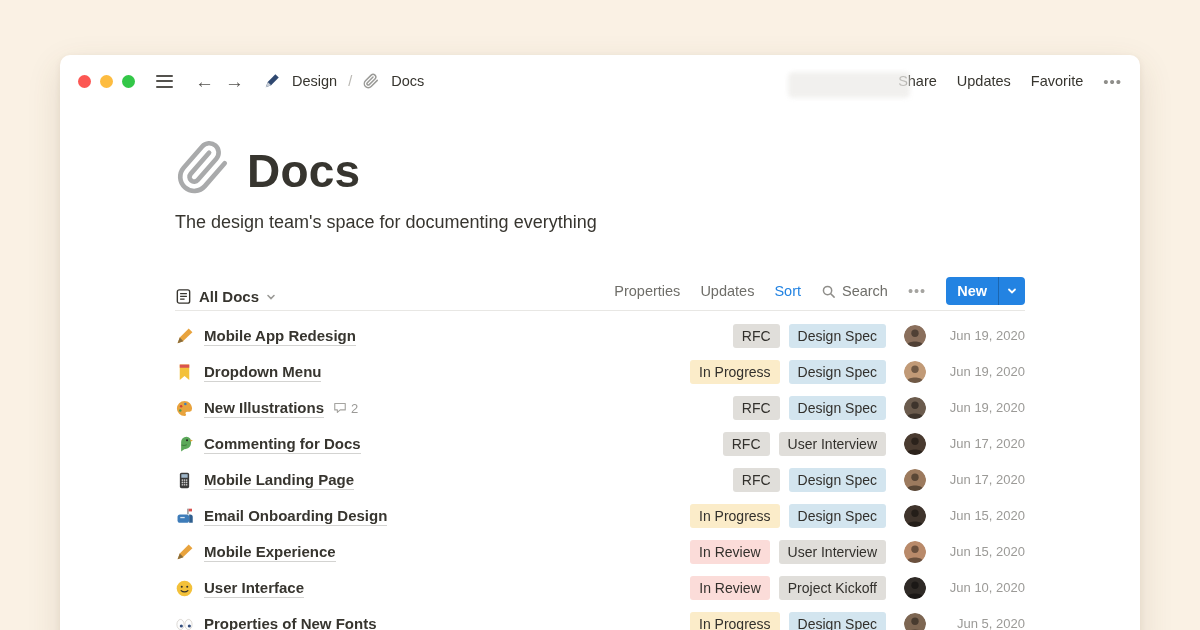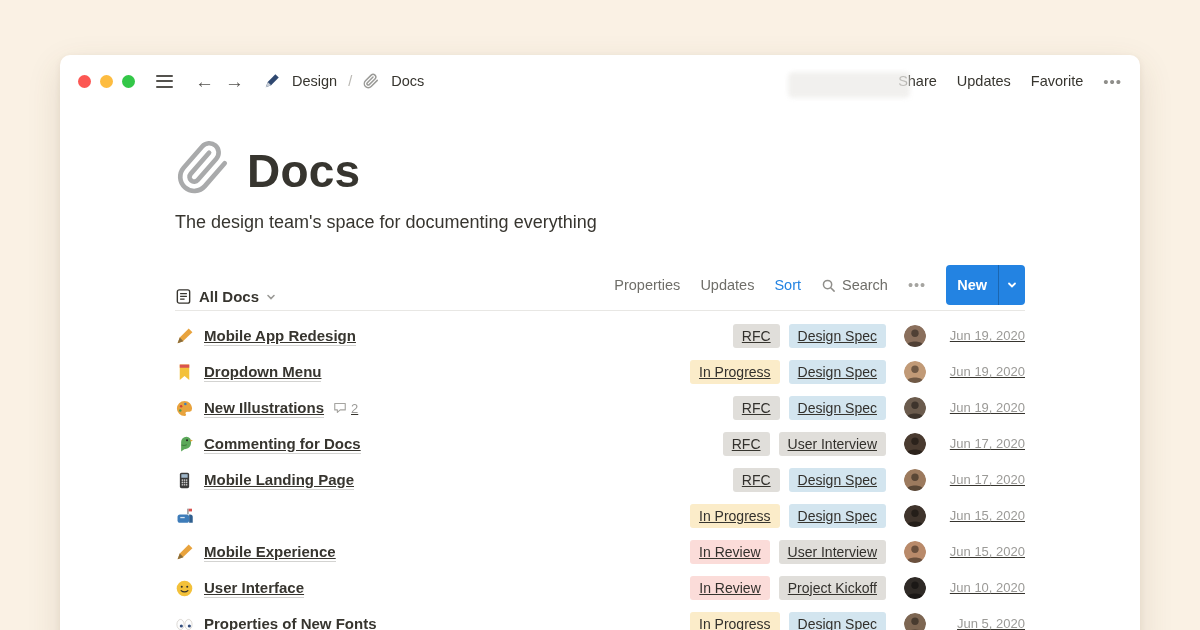--- a/index.html
+++ b/index.html
@@ -51,31 +51,31 @@
   .view-switch .icon svg{width:100%;height:100%;display:block;}
   .chev{width:10px;height:10px;color:#9B9A97;display:inline-block;}
   .chev svg{width:100%;height:100%;display:block;}
   .tools{margin-left:auto;display:flex;align-items:center;gap:20px;font-size:14.5px;color:#6F6E69;}
   .tools .tool{cursor:pointer;display:flex;align-items:center;gap:6px;white-space:nowrap;}
   .tools .tool.sort{color:var(--accent,#2383E2);}
   .tools .tool .icon{width:15px;height:15px;}
   .tools .tool .icon svg{width:100%;height:100%;display:block;}
   .tools .more{color:#A5A4A0;letter-spacing:1px;cursor:pointer;}
   .new-btn{
-    display:flex;align-items:stretch;height:40px;border-radius:4px;overflow:hidden;
+    display:flex;align-items:stretch;height:28px;border-radius:4px;overflow:hidden;
     background:var(--accent,#2383E2);color:#fff;font-size:14.5px;font-weight:600;cursor:pointer;
   }
   .new-btn .label{display:flex;align-items:center;padding:0 11px;}
   .new-btn .split{width:1px;background:rgba(0,0,0,.22);}
   .new-btn .caret{display:flex;align-items:center;justify-content:center;width:26px;color:#fff;}
   .new-btn .caret .chev{color:#fff;}
   .rule{border-bottom:1px solid #E8E7E4;margin-top:5px;}
   
   .rows{padding-top:7px;}
-  .row{display:flex;align-items:center;height:36px;cursor:pointer;text-decoration:underline;}
+  .row{display:flex;align-items:center;height:36px;cursor:pointer;}
   .row .ric{width:19px;height:19px;margin-right:10px;flex:0 0 auto;}
   .row .ric svg{width:100%;height:100%;display:block;}
   .row .title{
     font-size:15px;font-weight:600;color:#37352F;white-space:nowrap;
     border-bottom:1px solid rgba(55,53,47,.22);padding-bottom:1px;
   }
   .row .comments{display:inline-flex;align-items:center;gap:4px;margin-left:9px;color:#9B9A97;font-size:13px;}
   .row .comments .icon{width:14px;height:14px;}
   .row .comments .icon svg{width:100%;height:100%;display:block;}
   .row-right{margin-left:auto;display:flex;align-items:center;}
@@ -334,20 +334,21 @@
         <div class="row">
           <span class="ric">
             <svg viewBox="0 0 18 18">
               <rect x="2.4" y="7" width="11" height="8" rx="2.4" fill="#3E7CB9"></rect>
               <path d="M13.4 7h1a2.4 2.4 0 012.4 2.4V15h-3.4z" fill="#2F5F8F"></path>
               <rect x="11.6" y="1.6" width="1.3" height="5.4" fill="#8A8A8A"></rect>
               <path d="M12.9 1.6h3.2v2.6h-3.2z" fill="#D9534F"></path>
               <rect x="5" y="9.4" width="4.2" height="1.2" fill="#D7E4F0"></rect>
             </svg>
           </span>
+          <span class="title">Email Onboarding Design</span>
           <span class="row-right">
             <span class="tags">
               <span class="tag tag-yellow">In Progress</span>
               <span class="tag tag-blue">Design Spec</span>
             </span>
             <span class="avatar">
               <svg viewBox="0 0 22 22">
                 <circle cx="11" cy="11" r="11" fill="#3F342C"></circle>
                 <circle cx="11" cy="8.3" r="3.7" fill="rgba(0,0,0,0.42)"></circle>
                 <path d="M3.2 19.6c1.3-4.2 14.3-4.2 15.6 0a11 11 0 01-15.6 0z" fill="rgba(0,0,0,0.42)"></path>

